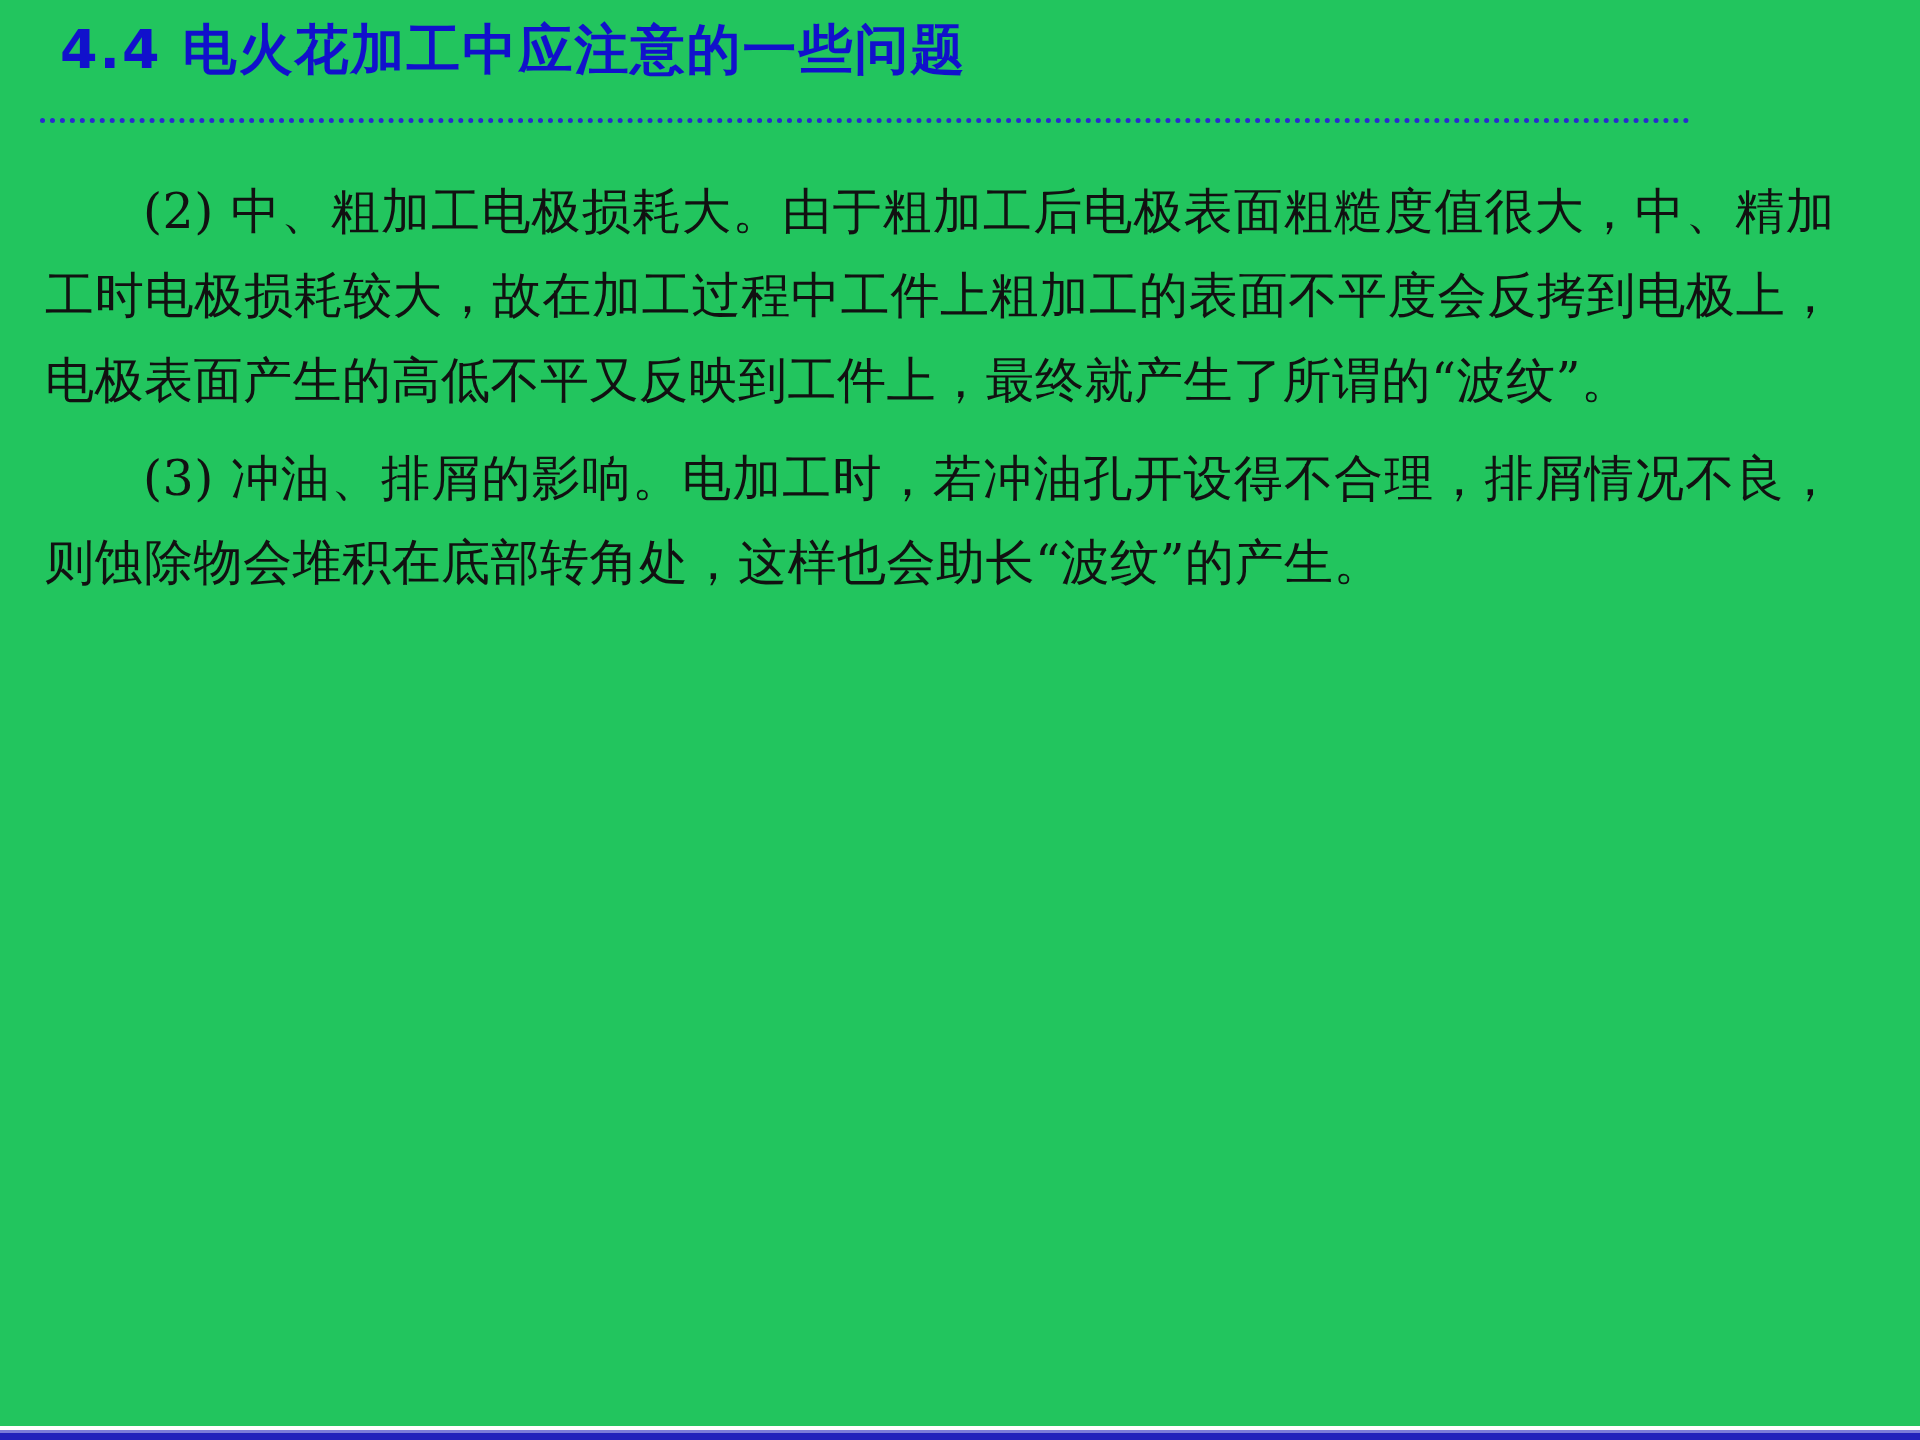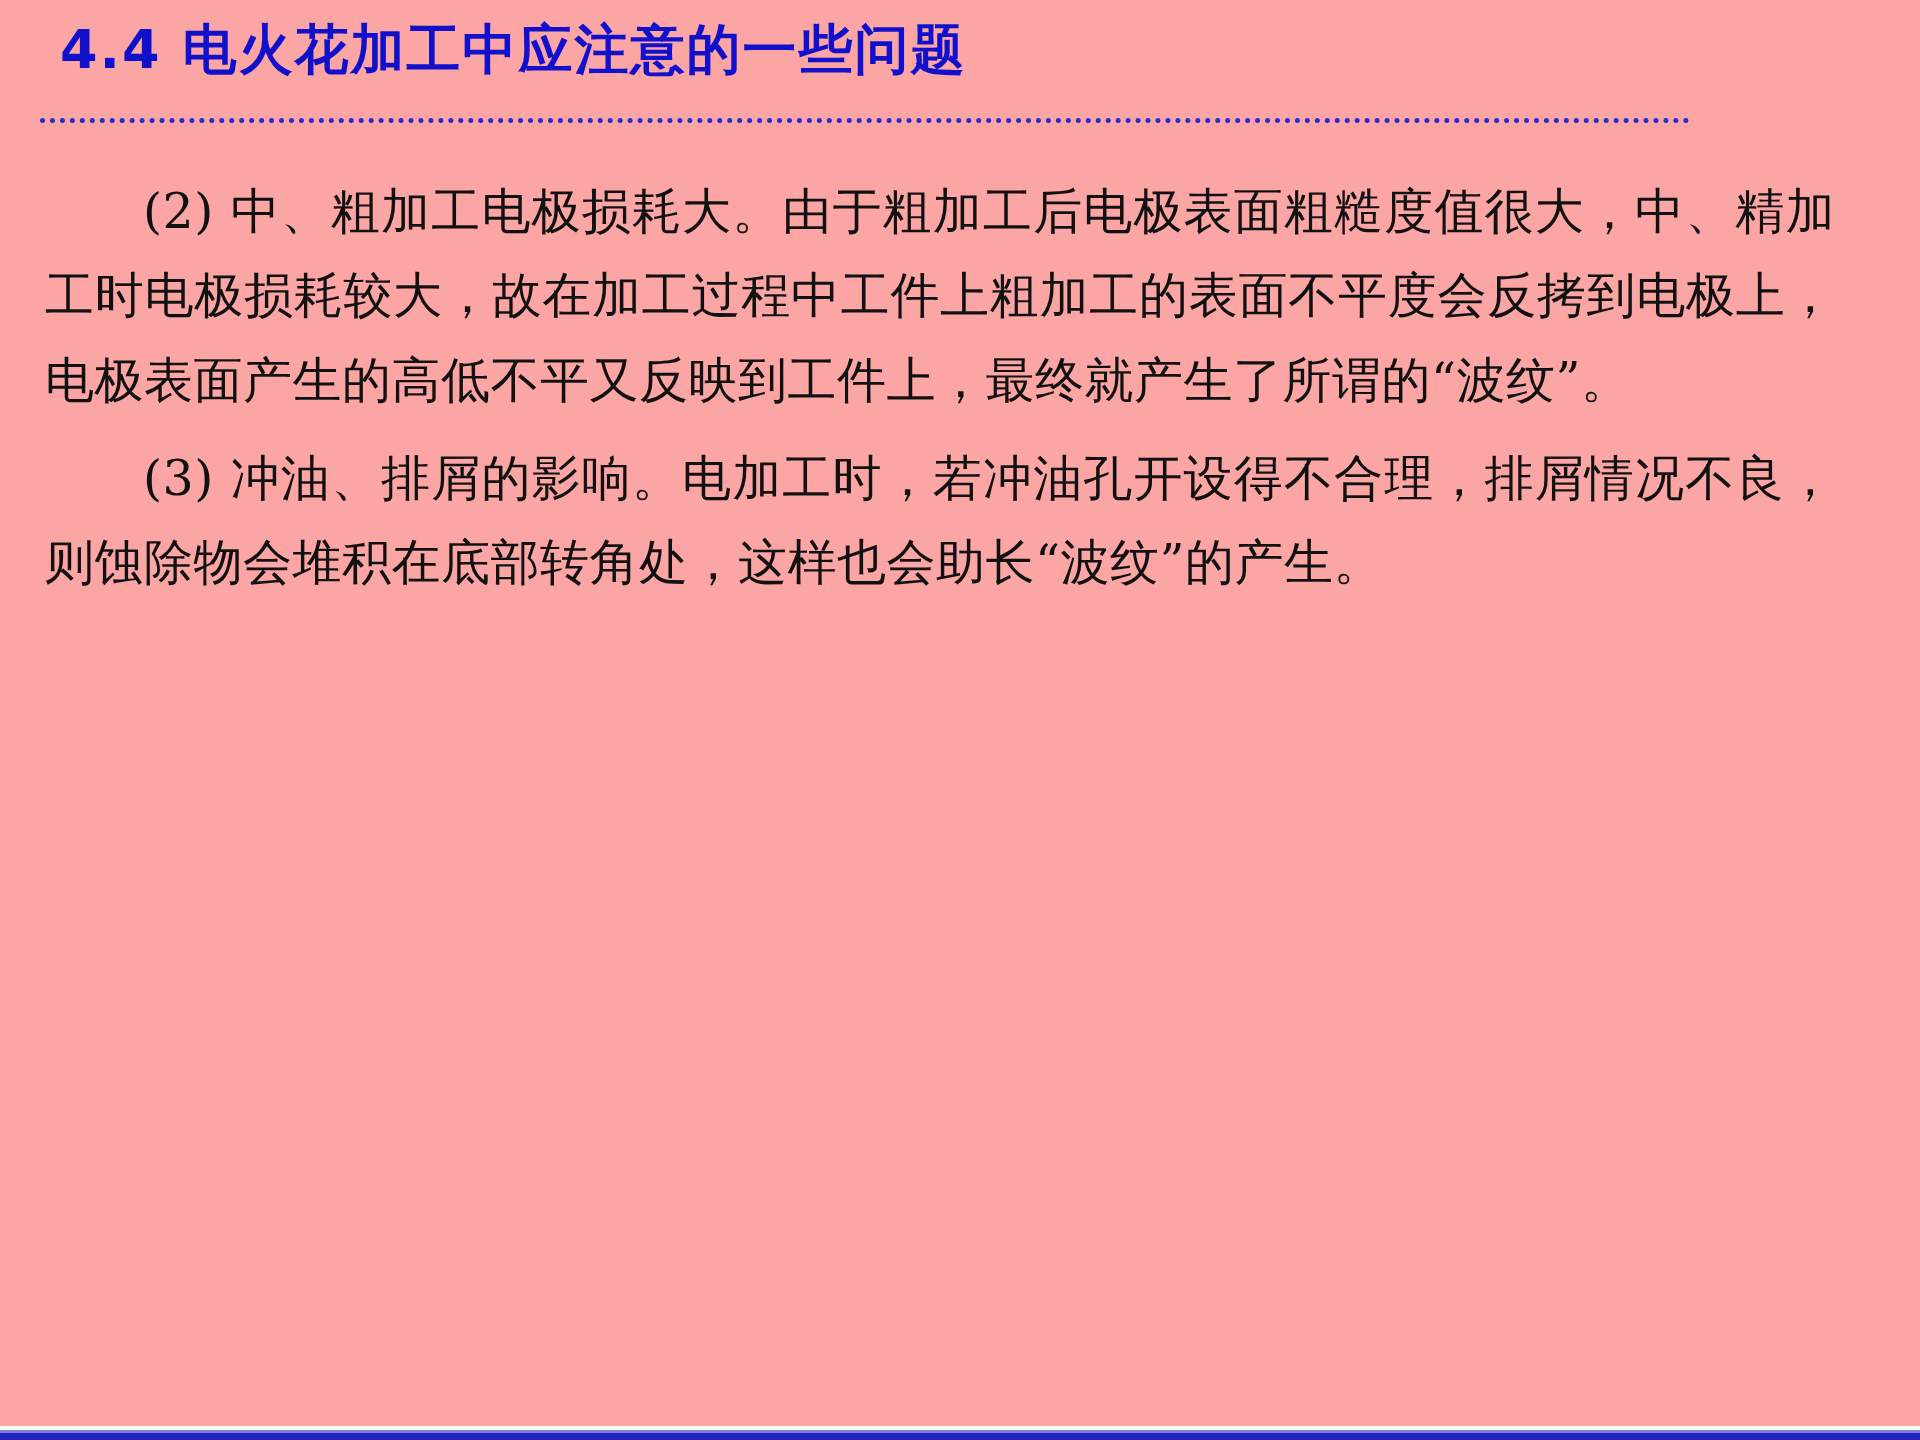--- a/index.html
+++ b/index.html
@@ -14,21 +14,21 @@
     overflow: hidden;
     position: relative;
   }
 
   .slide {
     position: absolute;
     left: 0;
     top: 0;
     width: 1920px;
     height: 1440px;
-    background: #fca5a5;
+    background: #22c55e;
     box-sizing: border-box;
   }
 
   .slide-title {
     position: absolute;
     left: 60px;
     top: 14px;
     font-family: "DejaVu Sans", sans-serif;
     font-size: 54px;
     font-weight: bold;

